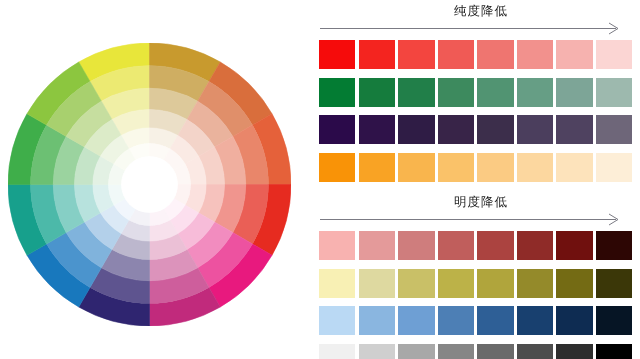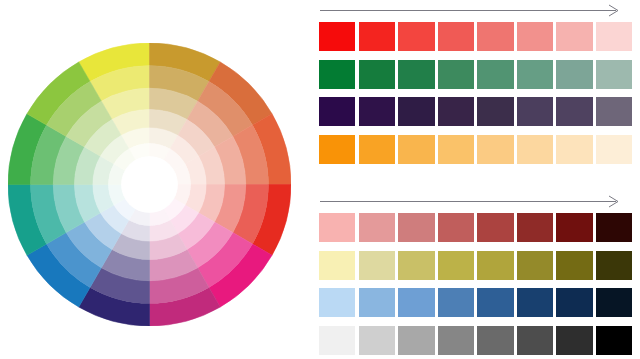--- a/index.html
+++ b/index.html
@@ -165,20 +165,21 @@
         <path d="M71.00,100.00 A29,29 0 0 1 74.89,85.50 L82.68,90.00 A20,20 0 0 0 80.00,100.00 Z" fill="#f4f9f3" stroke="#f4f9f3" stroke-width="0.4"></path>
         <path d="M74.89,85.50 A29,29 0 0 1 85.50,74.89 L90.00,82.68 A20,20 0 0 0 82.68,90.00 Z" fill="#f9fbf3" stroke="#f9fbf3" stroke-width="0.4"></path>
         <circle cx="100" cy="100" r="20" fill="#ffffff"></circle>
       </svg>
   </div>
 </div>
 
 <div id="right-panel">
 
   <div class="swatch-block" id="block-saturation">
+    <div class="block-title">纯度降低</div>
 
     <div class="axis-arrow">
       <div class="line"></div>
       <div class="head">
         <svg width="12" height="13" viewBox="0 0 12 13">
           <polyline points="1,1 10,6.5 1,12" fill="none" stroke="#7b7b84" stroke-width="1"></polyline>
         </svg>
       </div>
     </div>
 
@@ -212,20 +213,21 @@
         <div class="swatch" style="background: rgb(249, 181, 77);"></div>
         <div class="swatch" style="background: rgb(250, 194, 105);"></div>
         <div class="swatch" style="background: rgb(251, 203, 131);"></div>
         <div class="swatch" style="background: rgb(252, 215, 159);"></div>
         <div class="swatch" style="background: rgb(253, 227, 187);"></div>
         <div class="swatch" style="background: rgb(253, 238, 215);"></div>
       </div>
   </div>
 
   <div class="swatch-block" id="block-value">
+    <div class="block-title">明度降低</div>
 
     <div class="axis-arrow">
       <div class="line"></div>
       <div class="head">
         <svg width="12" height="13" viewBox="0 0 12 13">
           <polyline points="1,1 10,6.5 1,12" fill="none" stroke="#7b7b84" stroke-width="1"></polyline>
         </svg>
       </div>
     </div>
 

